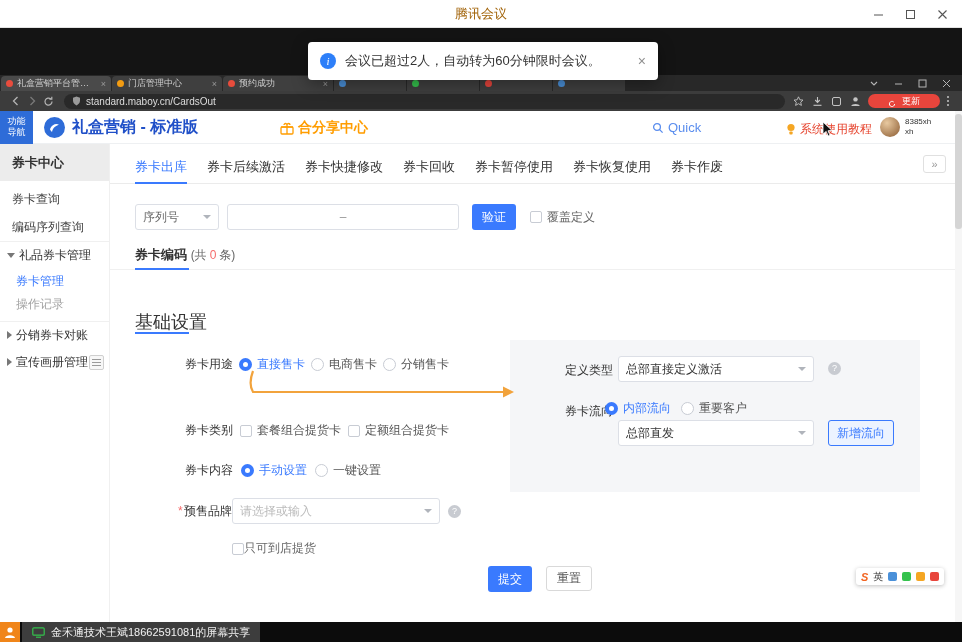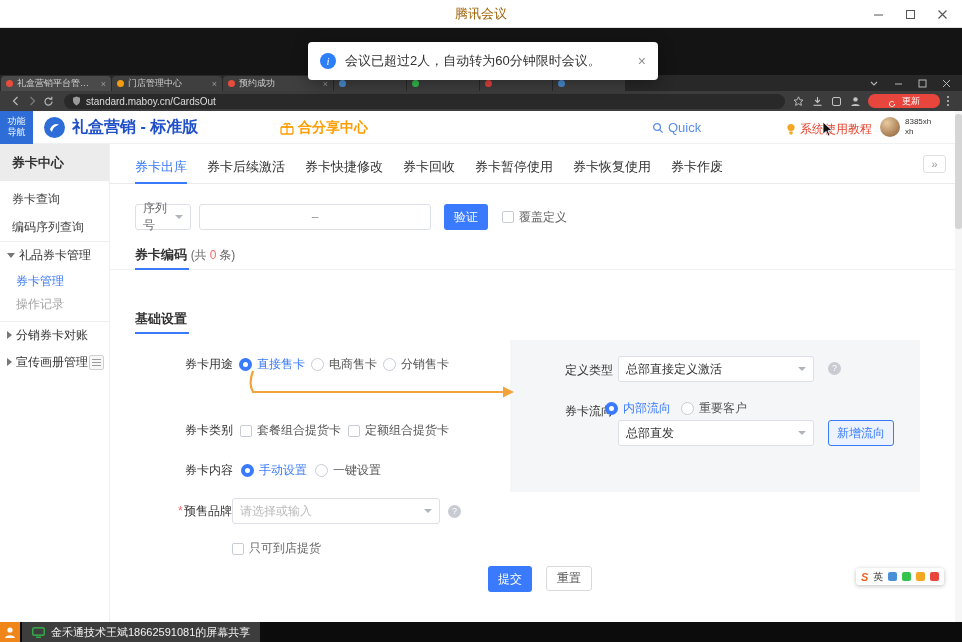--- a/index.html
+++ b/index.html
@@ -75,33 +75,33 @@
   .mtab{font-size:13px;color:#333;line-height:30px;position:relative;cursor:pointer;white-space:nowrap}
   .mtab.active{color:#3a7afe}
   .mtab.active::after{content:"";position:absolute;left:0;right:0;bottom:-1px;height:2px;background:#3a7afe}
   .more-btn{position:absolute;right:16px;top:11px;width:23px;height:18px;border:1px solid #e0e0e0;border-radius:3px;color:#999;font-size:11px;
             text-align:center;line-height:16px;background:#fff;cursor:pointer}
 
   .frow{position:absolute;left:25px;top:60px;height:26px;display:flex;align-items:center}
   .select{height:26px;border:1px solid #dcdfe6;border-radius:3px;background:#fff;display:flex;align-items:center;font-size:12px;color:#666;
           padding:0 7px;justify-content:space-between;cursor:pointer}
   .caret{width:0;height:0;border-left:4px solid transparent;border-right:4px solid transparent;border-top:4px solid #b0b4bb;margin-left:6px;flex:none}
-  .sel-serial{width:56px}
+  .sel-serial{width:84px}
   .range-input{width:232px;height:26px;border:1px solid #dcdfe6;border-radius:3px;margin-left:8px;display:flex;align-items:center;justify-content:center;color:#999;font-size:12px}
   .btn-blue{height:26px;background:#3a7afe;color:#fff;font-size:12px;border-radius:3px;display:flex;align-items:center;padding:0 10px;cursor:pointer;border:none}
   .verify{margin-left:13px}
   .chk{width:12px;height:12px;border:1px solid #c8ccd4;border-radius:2px;background:#fff;flex:none}
   .override{margin-left:14px;display:flex;align-items:center;gap:5px;font-size:12px;color:#666;cursor:pointer}
 
   .codehead{position:absolute;left:25px;top:102px;font-size:13px;color:#333;font-weight:bold;white-space:nowrap}
   .cnt{font-weight:normal;color:#666;font-size:12px}
   .cnt-num{color:#f56c6c;padding:0 3px}
   .div-line{position:absolute;left:0;width:100%;height:1px;background:#f0f0f0;top:125px}
   .bar1{position:absolute;left:25px;top:124px;width:54px;height:2px;background:#3a7afe}
-  .basehead{position:absolute;left:25px;top:166px;font-size:13px;font-weight:bold;color:#333}
+  .basehead{position:absolute;left:25px;top:166px;font-size:18px;font-weight:normal;color:#333}
   .bar2{position:absolute;left:25px;top:188px;width:54px;height:2px;background:#3a7afe}
 
   .gray-panel{position:absolute;left:400px;top:196px;width:410px;height:152px;background:#f5f6f8}
   .lbl{font-size:12px;color:#333;flex:none;white-space:nowrap}
   .radio{width:13px;height:13px;border-radius:50%;border:1px solid #c8ccd4;background:#fff;flex:none}
   .radio.on{border:4px solid #3a7afe}
   .opt{display:flex;align-items:center;gap:5px;font-size:12px;color:#555;cursor:pointer;white-space:nowrap}
   .opt .sel-blue{color:#3a7afe}
   .help{width:13px;height:13px;border-radius:50%;background:#c8cbd1;color:#fff;font-size:9px;text-align:center;line-height:13px;flex:none}
   .help::before{content:"?"}
@@ -110,21 +110,21 @@
   .row-usage .lbl{width:48px}
   .row-cat{position:absolute;left:75px;top:278px;display:flex;align-items:center;gap:7px}
   .row-cat .lbl{width:48px}
   .row-content{position:absolute;left:75px;top:318px;display:flex;align-items:center;gap:8px}
   .row-content .lbl{width:48px}
   .row-brand{position:absolute;left:68px;top:354px;display:flex;align-items:center}
   .star{color:#f56c6c;font-size:12px;width:6px}
   .row-brand .lbl{width:48px}
   .brand-dd{width:208px;color:#bbb}
   .row-brand .help{margin-left:8px}
-  .row-store{position:absolute;left:122px;top:396px;display:flex;align-items:center;gap:5px;font-size:12px;color:#666;cursor:pointer}
+  .row-store{position:absolute;left:122px;top:396px;display:flex;align-items:center;font-size:12px;color:#666;cursor:pointer}
   .actions{position:absolute;left:378px;top:422px;display:flex;gap:14px}
   .btn-plain{height:25px;border:1px solid #d9d9d9;background:#fff;color:#555;font-size:12px;border-radius:3px;display:flex;align-items:center;padding:0 10px;cursor:pointer}
 
   .gp-define-lbl{position:absolute;left:55px;top:22px;font-size:12px;color:#333}
   .gp-define-dd{position:absolute;left:108px;top:16px;width:196px;color:#333}
   .gp-help1{position:absolute;left:318px;top:22px}
   .gp-flow-lbl{position:absolute;left:55px;top:63px;font-size:12px;color:#333}
   .gp-flow-opts{position:absolute;left:95px;top:60px;display:flex;gap:10px}
   .gp-flow-dd{position:absolute;left:108px;top:80px;width:196px;color:#333}
   .gp-addflow{position:absolute;left:318px;top:80px;height:26px;border:1px solid #3a7afe;background:#ecf3ff;color:#3a7afe;font-size:12px;

